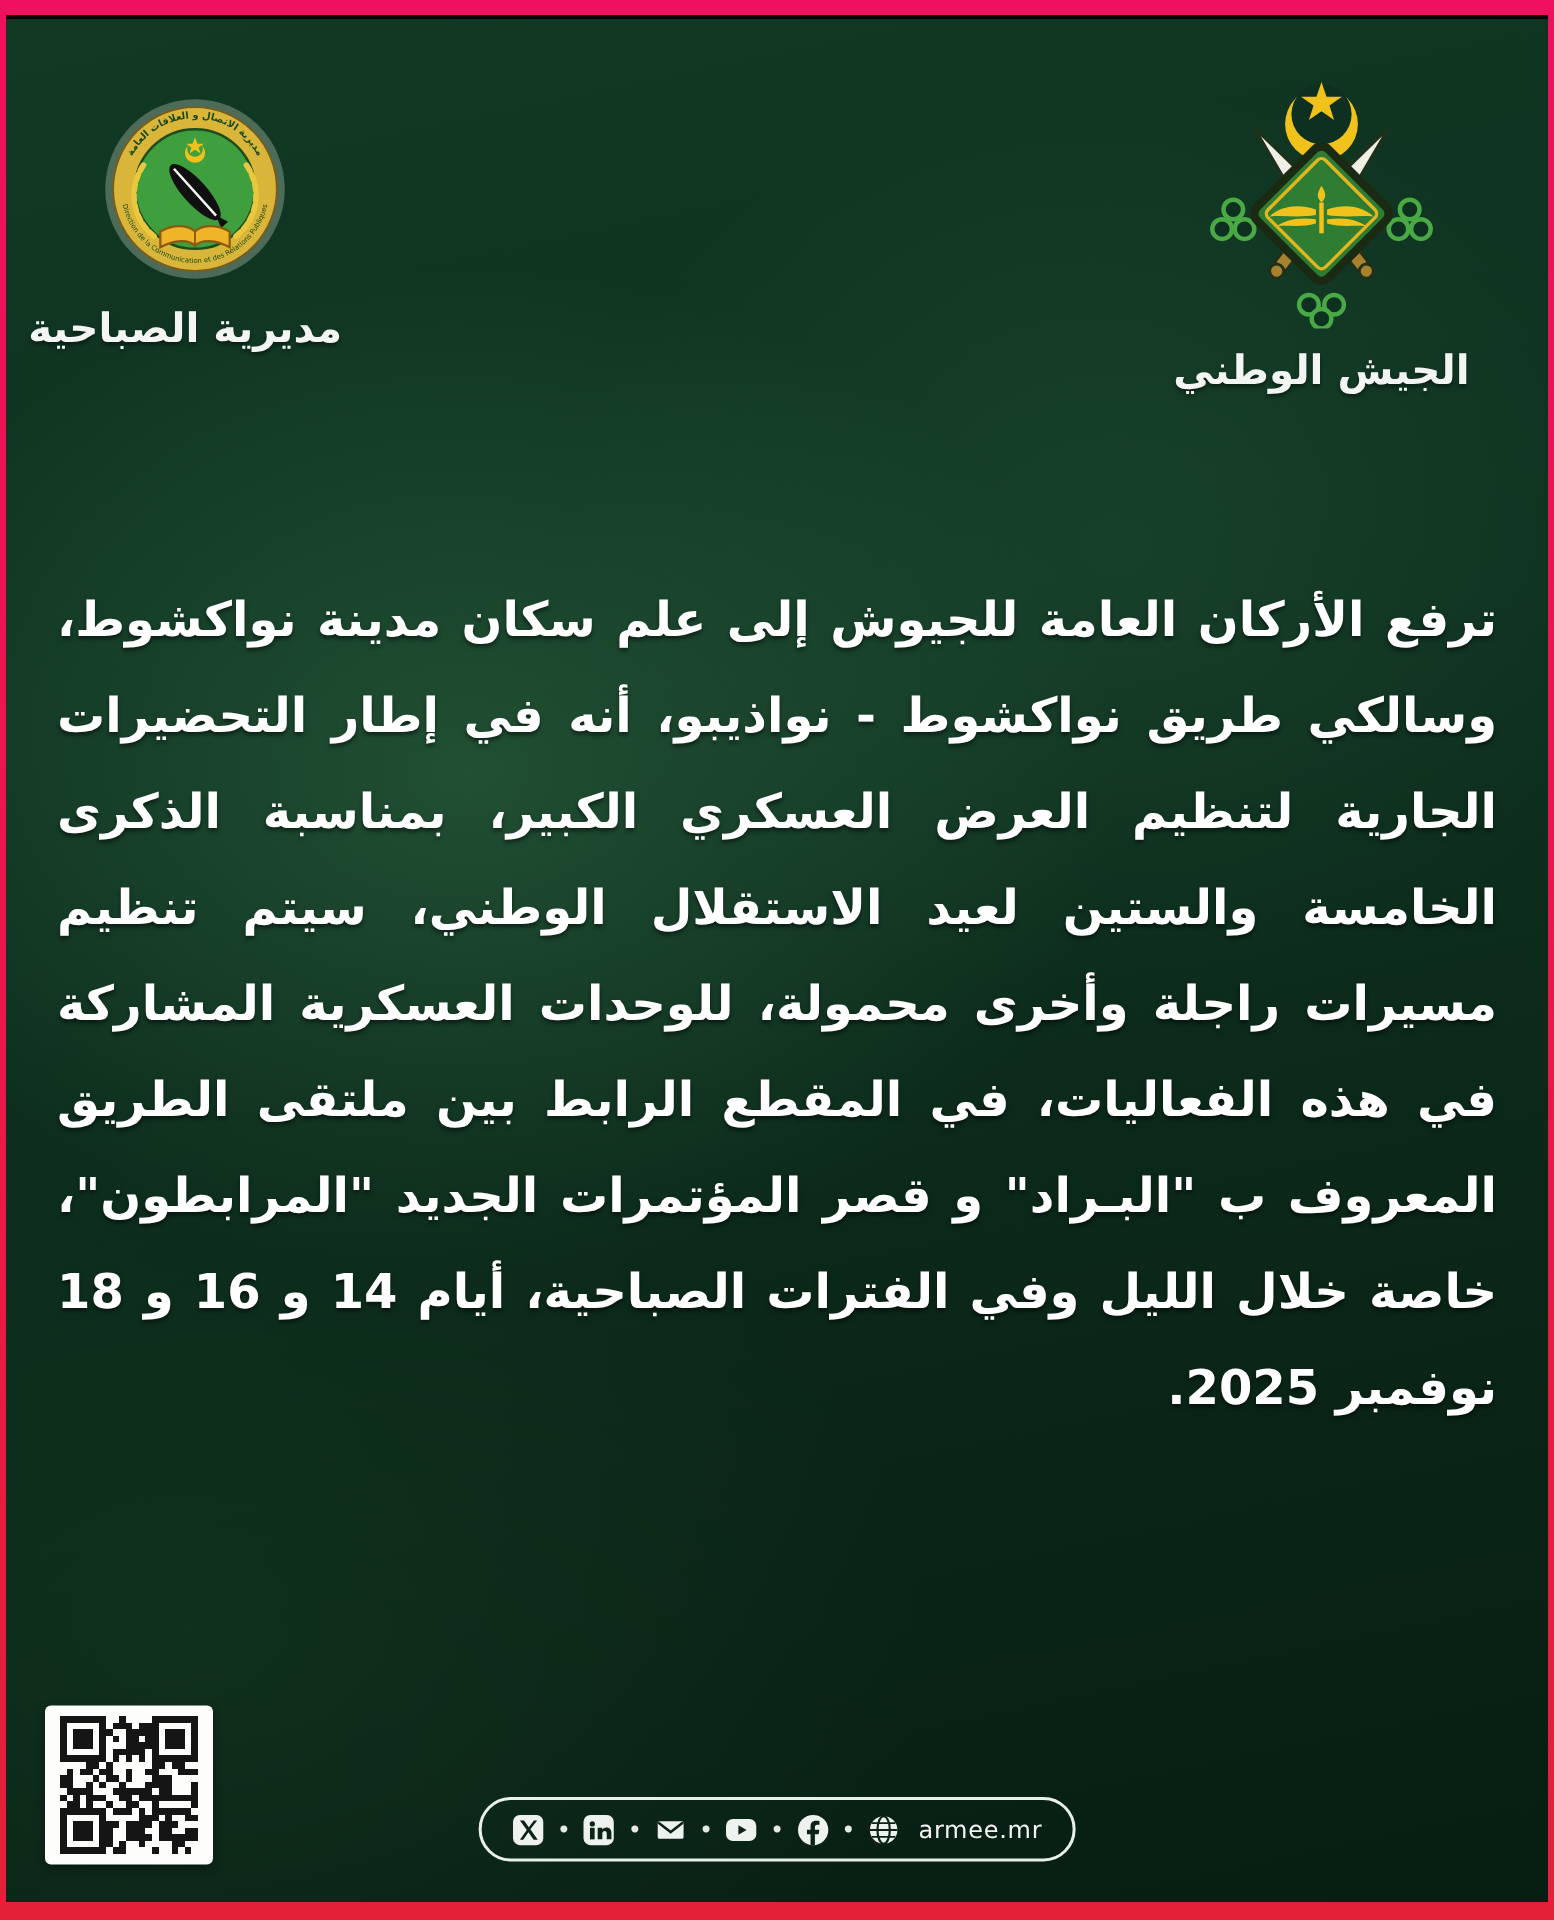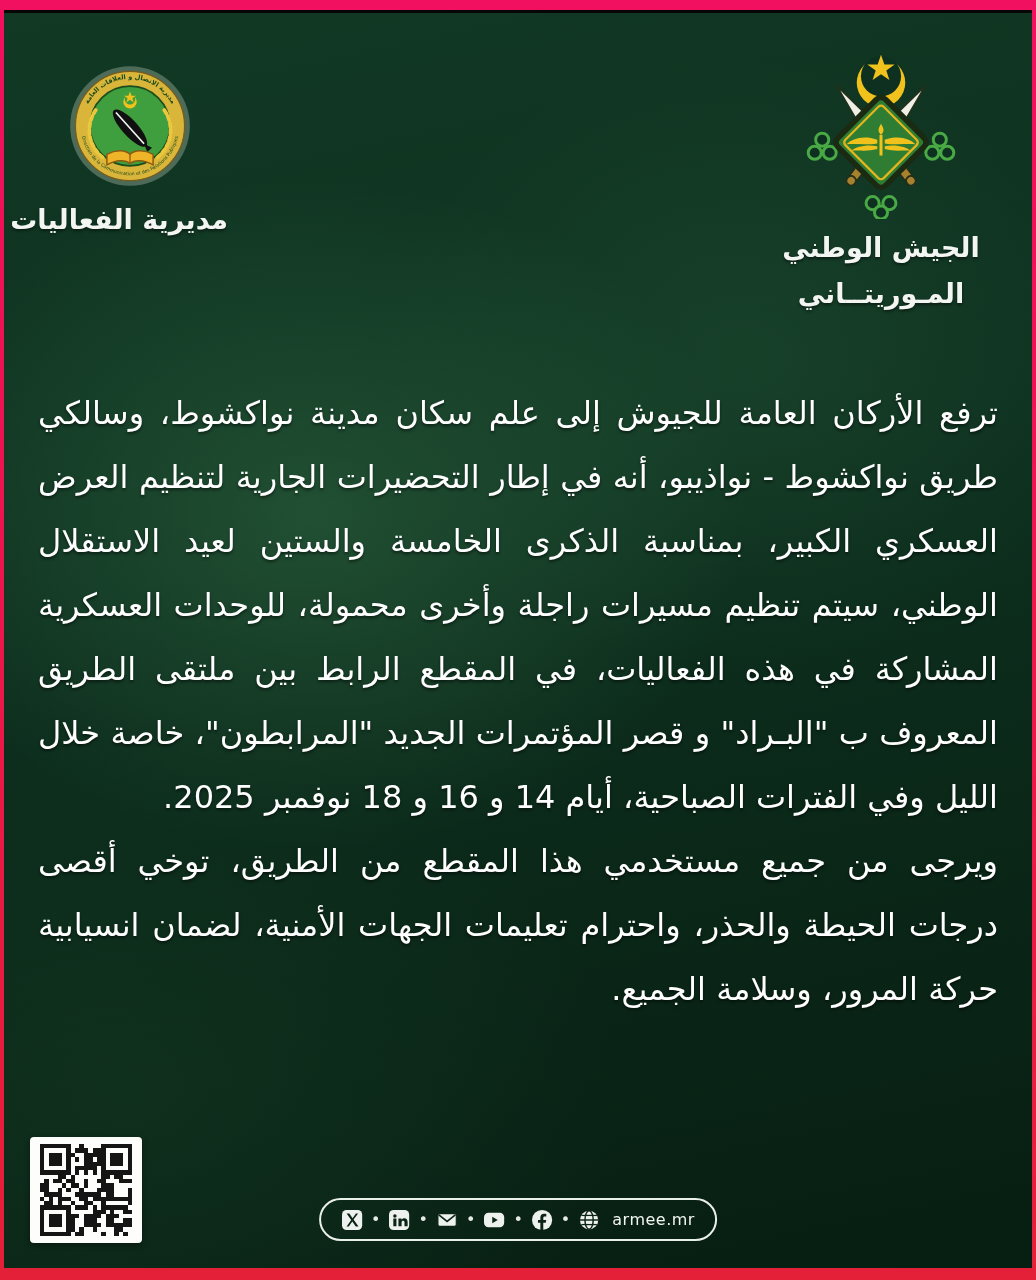--- a/index.html
+++ b/index.html
@@ -27,21 +27,21 @@
   .org-left .caption{margin-top:4px;}
   .org-right .caption{margin-top:2px;}
   .title{
     position:absolute;top:252px;left:0;right:0;text-align:center;
     font-size:84px;font-weight:bold;color:#ffc919;direction:rtl;line-height:1.1;
     text-shadow:0 3px 6px rgba(0,0,0,.5);
   }
   .body-text{
     position:absolute;top:368px;left:34px;right:34px;
     direction:rtl;text-align:justify;text-align-last:right;
-    color:#ffffff;font-size:32px;font-weight:normal;line-height:2.0;
+    color:#ffffff;font-size:32px;font-weight:bold;line-height:2.0;
     text-shadow:0 2px 3px rgba(0,0,0,.5);
   }
   .body-text p{margin:0;}
   .qr-box{
     position:absolute;left:26px;bottom:25px;width:112px;height:106px;
     background:#fdfdfb;border-radius:4px;padding:7px;
     box-shadow:0 2px 6px rgba(0,0,0,.4);
   }
   .qr-box svg{width:100%;height:100%;display:block;}
   .social-pill{
@@ -89,21 +89,21 @@
           <ellipse cx="60" cy="62" rx="7.5" ry="23" fill="#101010"></ellipse>
           <line x1="60" y1="42" x2="60" y2="82" stroke="#f4f4f4" stroke-width="1.6"></line>
           <polygon points="60,82 57,90 63,90" fill="#101010"></polygon>
         </g>
         <g>
           <path d="M 38,87 C 47,82 56,83 60,87 C 64,83 73,82 82,87 L 82,97 C 73,92 64,92 60,96 C 56,92 47,92 38,97 Z" fill="#f0b429" stroke="#8a5a10" stroke-width="1.4"></path>
           <line x1="60" y1="87" x2="60" y2="96" stroke="#8a5a10" stroke-width="1.2"></line>
         </g>
       </svg>
       <div class="caption">
-        <div>مديرية الفعاليات</div>
+        <div>مديرية الصباحية</div>
       </div>
     </div>
 
     <div class="org org-right">
       <svg width="172" height="168" viewBox="0 0 170 180">
         <g>
           <circle cx="85" cy="34" r="26" fill="#f2c21c"></circle>
           <circle cx="85" cy="27" r="21.5" fill="#0d3020"></circle>
           <polygon fill="#f2c21c" points="85,4 88.6,14.4 99.6,14.4 90.7,20.8 94,31 85,24.8 76,31 79.3,20.8 70.4,14.4 81.4,14.4"></polygon>
         </g>
@@ -150,28 +150,26 @@
           <path d="M 85,78 C 88,83 89,86 85,90 C 81,86 82,83 85,78 Z"></path>
           <rect x="83.4" y="90" width="3.2" height="22"></rect>
           <path d="M 81,95 C 66,90 54,94 48,100 C 58,99 68,101 81,99 Z"></path>
           <path d="M 81,102 C 68,100 58,103 53,107 C 62,106 71,108 81,105 Z"></path>
           <path d="M 89,95 C 104,90 116,94 122,100 C 112,99 102,101 89,99 Z"></path>
           <path d="M 89,102 C 102,100 112,103 117,107 C 108,106 99,108 89,105 Z"></path>
         </g>
       </svg>
       <div class="caption">
         <div>الجيش الوطني</div>
-        <div>المـوريتــاني</div>
       </div>
     </div>
 
 
     <div class="body-text">
       <p>ترفع الأركان العامة للجيوش إلى علم سكان مدينة نواكشوط، وسالكي طريق نواكشوط - نواذيبو، أنه في إطار التحضيرات الجارية لتنظيم العرض العسكري الكبير، بمناسبة الذكرى الخامسة والستين لعيد الاستقلال الوطني، سيتم تنظيم مسيرات راجلة وأخرى محمولة، للوحدات العسكرية المشاركة في هذه الفعاليات، في المقطع الرابط بين ملتقى الطريق المعروف ب "البـراد" و قصر المؤتمرات الجديد "المرابطون"، خاصة خلال الليل وفي الفترات الصباحية، أيام 14 و 16 و 18 نوفمبر 2025.</p>
-      <p>ويرجى من جميع مستخدمي هذا المقطع من الطريق، توخي أقصى درجات الحيطة والحذر، واحترام تعليمات الجهات الأمنية، لضمان انسيابية حركة المرور، وسلامة الجميع.</p>
     </div>
 
     <div class="qr-box">
       <svg id="qr-svg" viewBox="0 0 21 21" shape-rendering="crispEdges">
           <rect x="0" y="0" width="1" height="1" fill="#151515"></rect>
           <rect x="1" y="0" width="1" height="1" fill="#151515"></rect>
           <rect x="2" y="0" width="1" height="1" fill="#151515"></rect>
           <rect x="3" y="0" width="1" height="1" fill="#151515"></rect>
           <rect x="4" y="0" width="1" height="1" fill="#151515"></rect>
           <rect x="5" y="0" width="1" height="1" fill="#151515"></rect>

